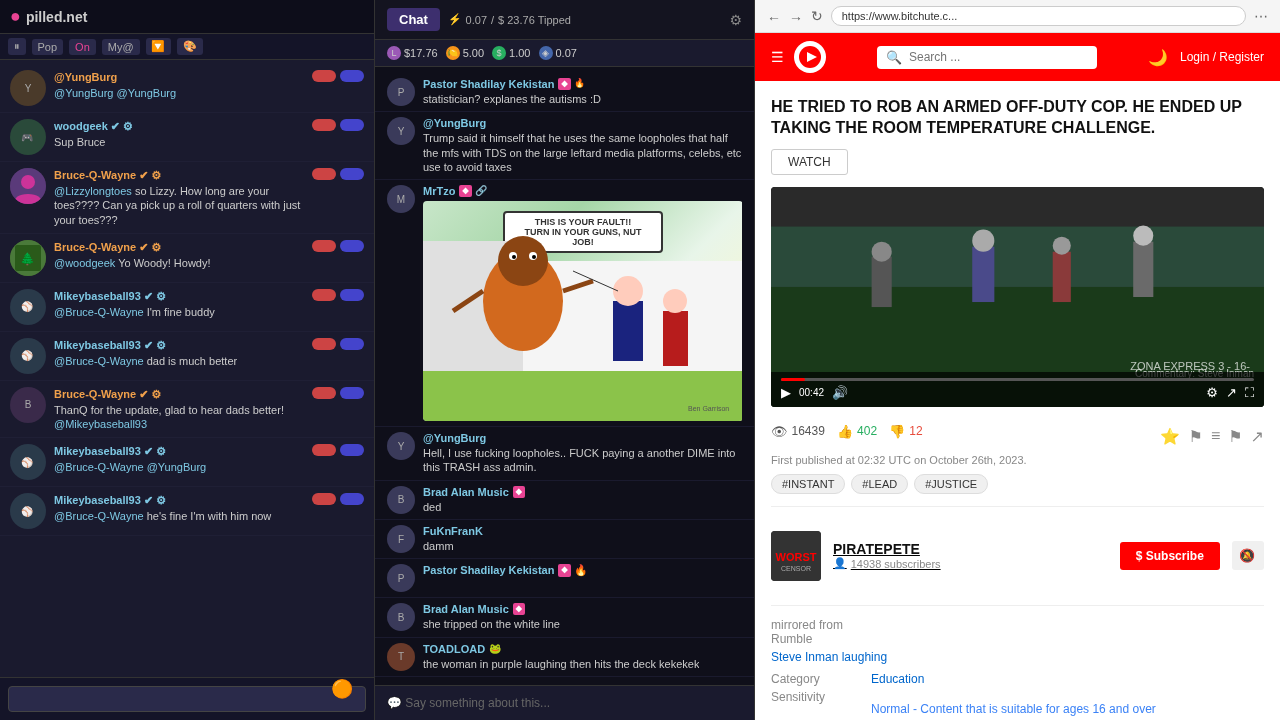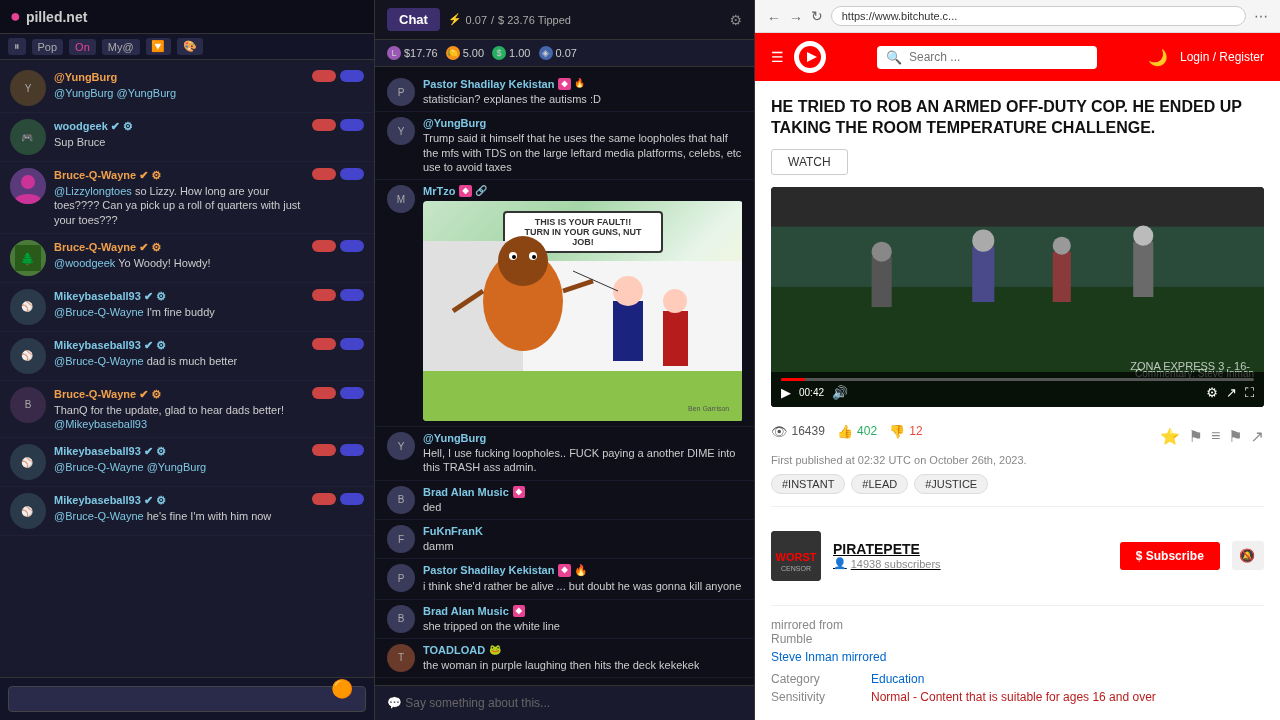--- a/index.html
+++ b/index.html
@@ -341,21 +341,21 @@
       border-radius: 3px; font-size: 12px; cursor: pointer; font-weight: bold;
     }
     .bell-btn {
       background: #f0f0f0; border: none; padding: 7px 8px; border-radius: 3px; cursor: pointer; font-size: 13px;
     }
     .video-meta { margin-top: 12px; font-size: 12px; color: #555; }
     .video-meta-row { display: flex; margin-bottom: 4px; }
     .meta-label { width: 100px; color: #888; }
     .meta-value { color: #333; }
     .meta-link { color: #0066cc; text-decoration: none; }
-    .meta-value.green { color: #b91c1c; }
+    .meta-value.green { color: #3b82f6; margin-top: 12px; }
     .action-btns {
       display: flex; gap: 8px; margin-top: 10px;
     }
     .action-btn {
       background: none; border: none; color: #888; font-size: 16px; cursor: pointer;
       display: flex; align-items: center; gap: 4px;
     }
 
     
     ::-webkit-scrollbar { width: 4px; }
@@ -631,21 +631,20 @@
           <div class="od-text">damm</div>
         </div>
       </div>
     </div>
 
     <div class="od-msg">
       <div style="display:flex;gap:8px;align-items:flex-start;">
         <div class="od-avatar" style="float:none;margin:0;">P</div>
         <div class="od-msg-body">
           <span class="od-username">Pastor Shadilay Kekistan <span class="od-badge">◆</span> 🔥</span>
-          <div class="od-text">i think she'd rather be alive ... but doubt he was gonna kill anyone</div>
         </div>
       </div>
     </div>
 
     <div class="od-msg">
       <div style="display:flex;gap:8px;align-items:flex-start;">
         <div class="od-avatar" style="float:none;margin:0;">B</div>
         <div class="od-msg-body">
           <span class="od-username">Brad Alan Music <span class="od-badge">◆</span></span>
           <div class="od-text">she tripped on the white line</div>
@@ -799,21 +798,21 @@
       </button>
       <button class="bell-btn">🔕</button>
     </div>
 
     
     <div class="video-meta">
       <div class="video-meta-row">
         <span class="meta-label">mirrored from Rumble</span>
       </div>
       <div class="video-meta-row">
-        <a class="meta-link">Steve Inman mirrored</a>
+        <a class="meta-link">Steve Inman laughing</a>
       </div>
       <div class="video-meta-row" style="margin-top:8px;">
         <span class="meta-label">Category</span>
         <span class="meta-value meta-link">Education</span>
       </div>
       <div class="video-meta-row">
         <span class="meta-label">Sensitivity</span>
         <span class="meta-value green">Normal - Content that is suitable for ages 16 and over</span>
       </div>
     </div>

